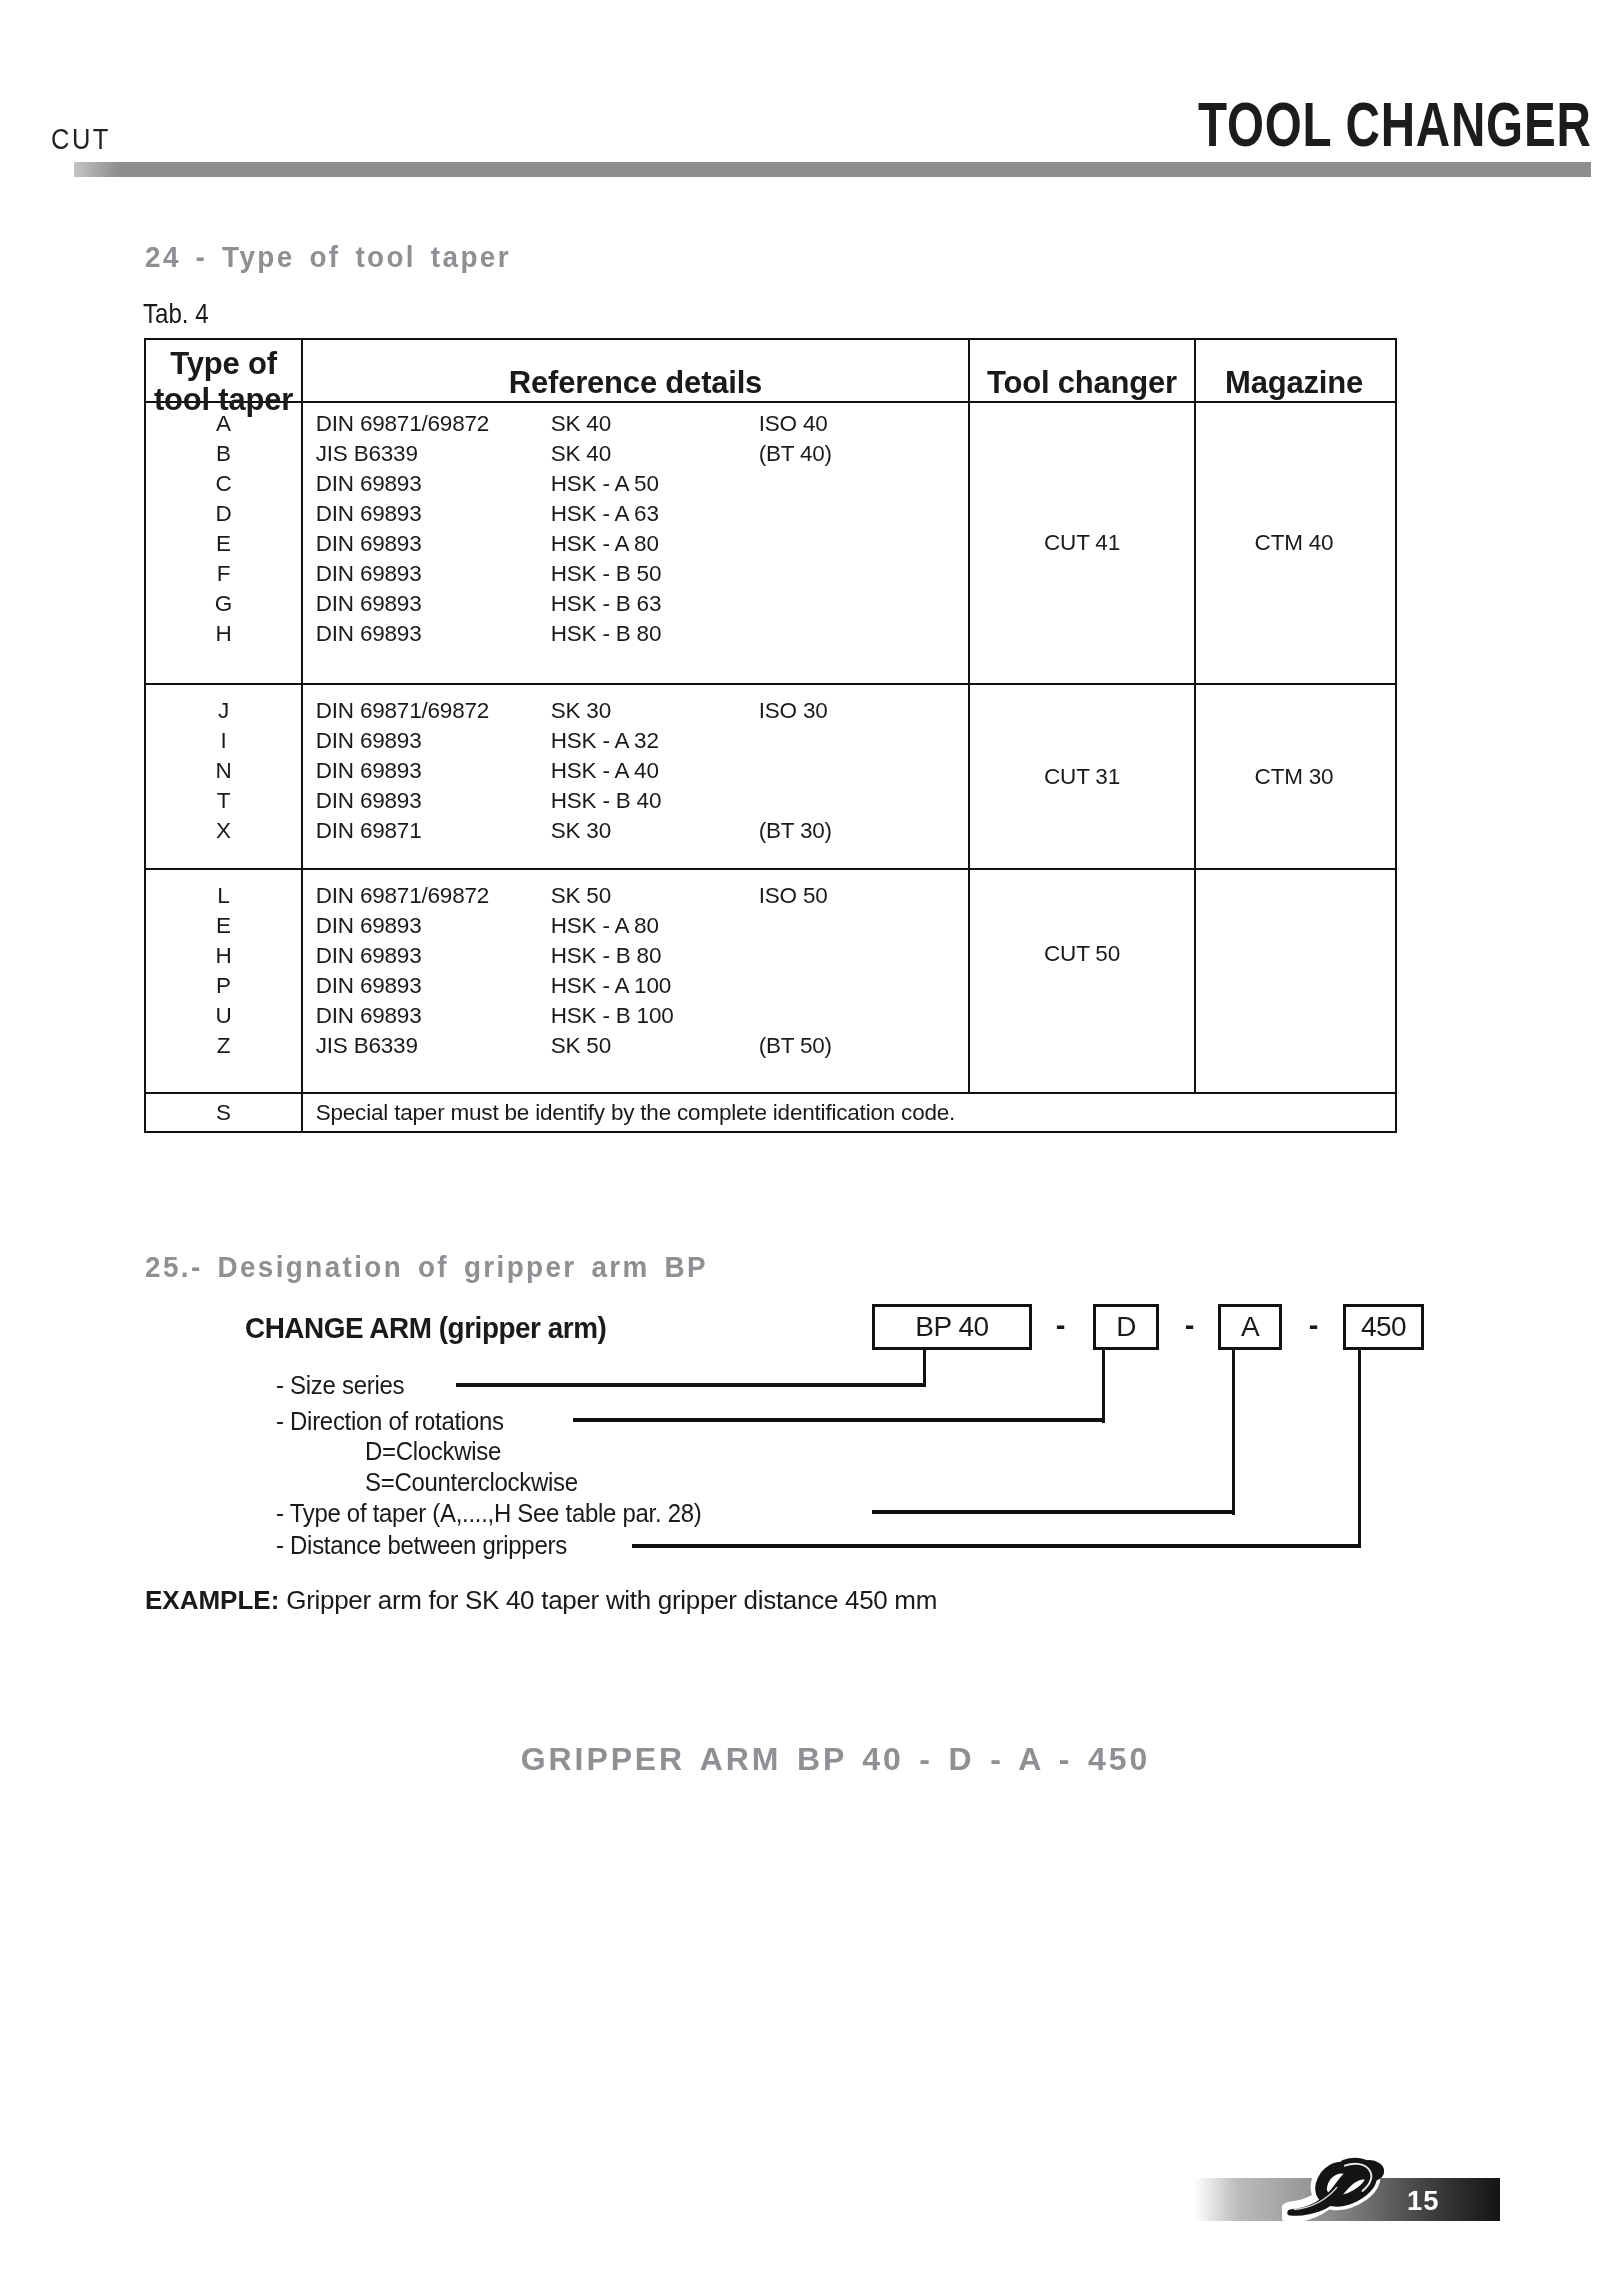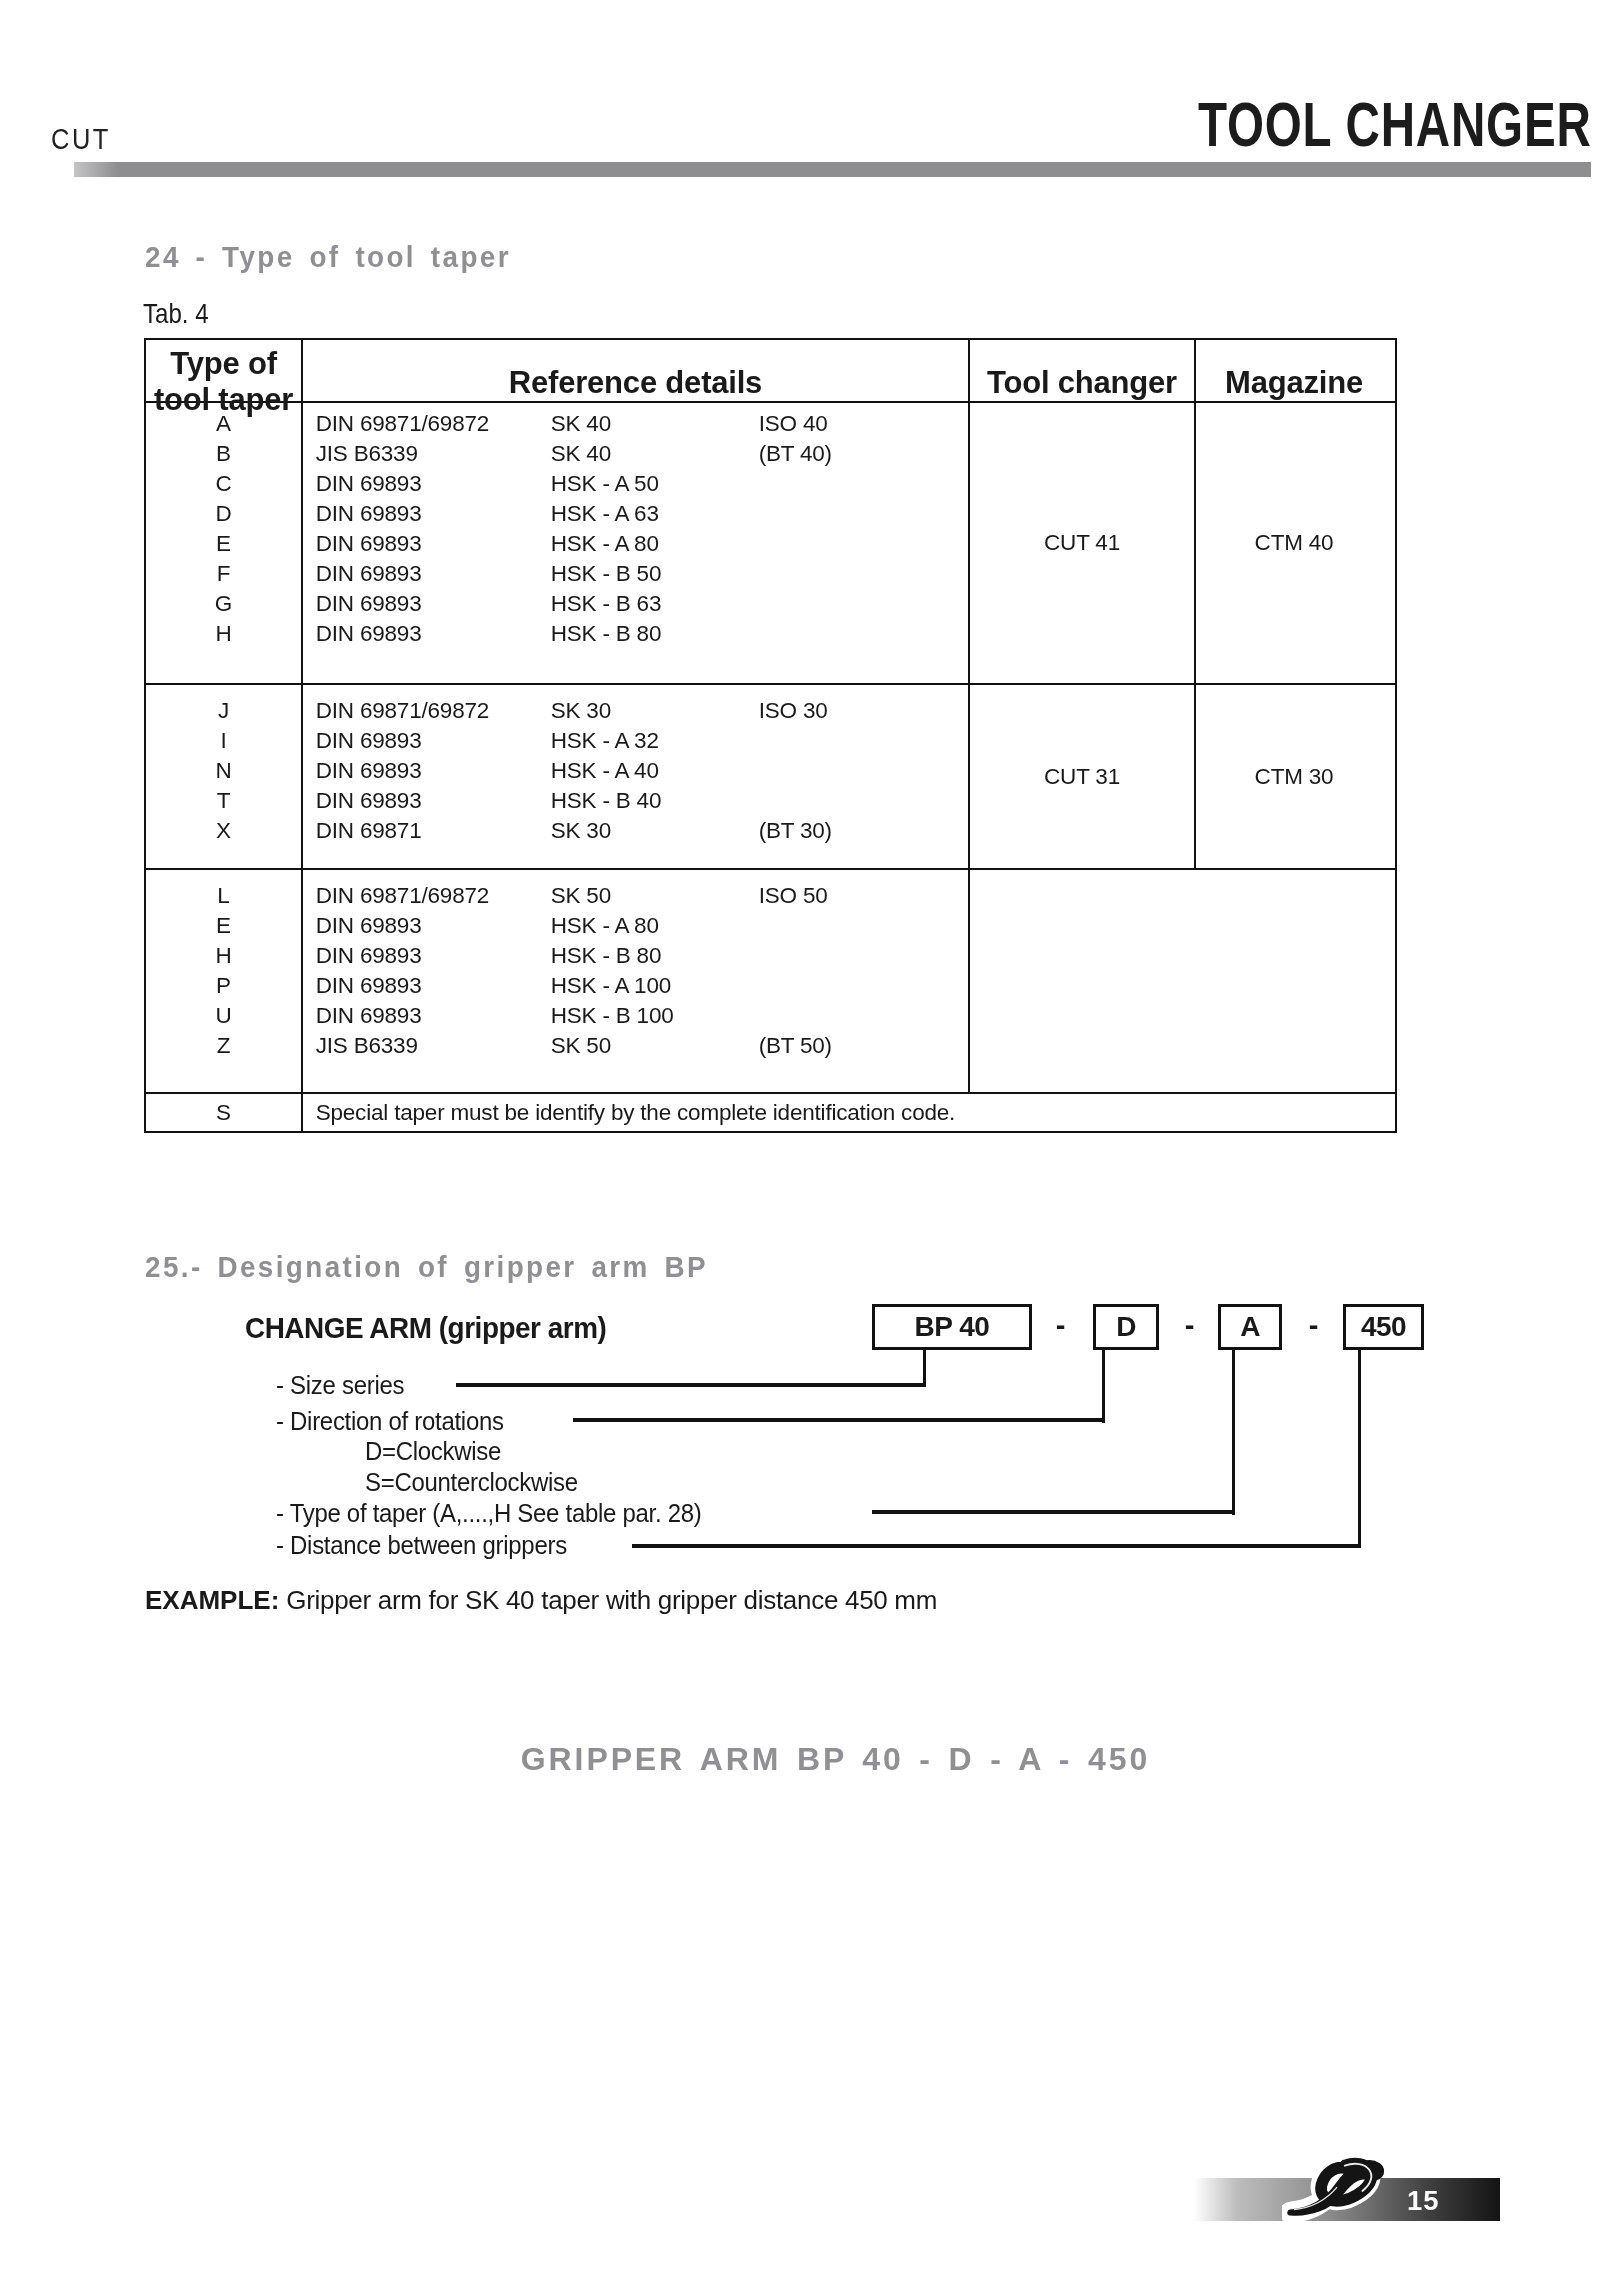--- a/index.html
+++ b/index.html
@@ -49,21 +49,21 @@
   .g2 .cell-changer,.g2 .cell-mag{align-items:flex-start;padding-top:71px;}
   #srow{height:37px;grid-template-columns:157px auto;}
   #srow .tcell{display:flex;align-items:center;}
   #srow .s-code{justify-content:center;}
   #srow .s-note{padding-left:12.7px;}
 
   
   #change-arm-label{left:245px;top:1311px;font-size:30px;font-weight:700;letter-spacing:-0.5px;
     transform:scaleX(.93);transform-origin:left top;white-space:nowrap;}
   .code-box{border:3.9px solid #111;box-sizing:border-box;display:flex;align-items:center;
-    justify-content:center;font-size:28px;font-weight:700;letter-spacing:-0.5px;}
+    justify-content:center;font-size:28px;font-weight:400;letter-spacing:-0.5px;}
   #box-size{left:872px;top:1304px;width:160px;height:46px;}
   #box-dir{left:1093px;top:1304px;width:66px;height:46px;}
   #box-taper{left:1218px;top:1304px;width:64px;height:46px;}
   #box-dist{left:1343px;top:1304px;width:81px;height:46px;}
   .dash-sep{font-size:29px;font-weight:700;width:27.4px;text-align:center;top:1309px;}
   #dash1{left:1047px;} #dash2{left:1176px;} #dash3{left:1300px;}
 
   .conn-v{width:2.9px;background:#111;}
   #cv1{left:923px;top:1350px;height:37px;}
   #cv2{left:1102px;top:1350px;height:73px;}
@@ -261,20 +261,23 @@
             <span>DIN 69893</span>
             <span>HSK - B 100</span>
             <span></span>
           </div>
           <div class="tline ref-line">
             <span>JIS B6339</span>
             <span>SK 50</span>
             <span>(BT 50)</span>
           </div>
         </div>
+      <div class="tcell vline cell-changer">
+          <span class="cval">CUT 50</span>
+        </div>
     </div>
 
     <div class="trow" id="srow">
       <div class="tcell vline s-code">S</div>
       <div class="tcell s-note">Special taper must be identify by the complete identification code.</div>
     </div>
   </div>
 
   <div class="abs grey-head" id="sec25-title">25.- Designation of gripper arm  BP</div>
 

